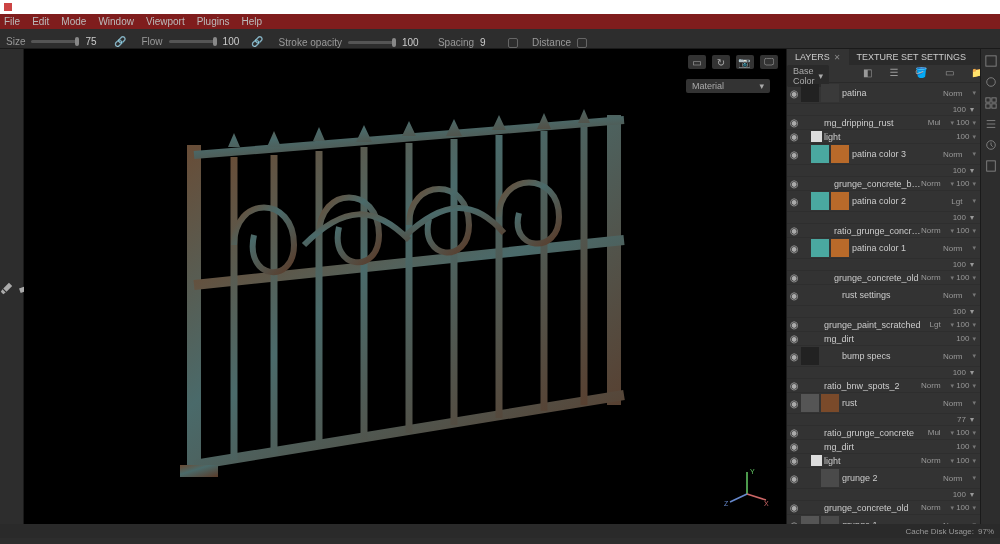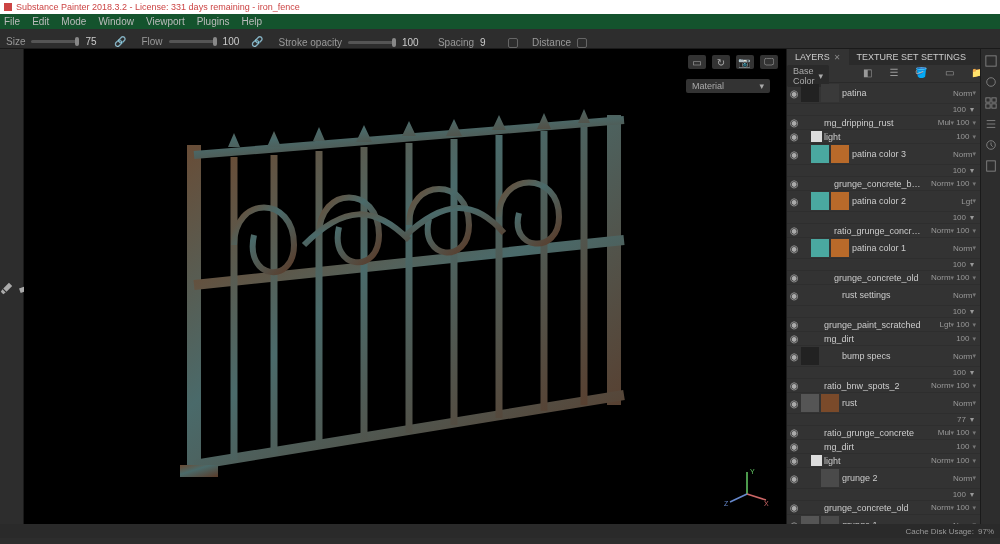--- a/index.html
+++ b/index.html
@@ -1,19 +1,19 @@
 <!DOCTYPE html>
 <html><head>
 <meta charset="utf-8">
 <style>
 *{box-sizing:border-box;margin:0;padding:0;font-family:"Segoe UI",Arial,sans-serif;user-select:none}
 body{width:1000px;height:544px;background:#2d2d2d;color:#aaa;font-size:10px;overflow:hidden}
 .titlebar{height:14px;background:#fff;color:#c44;display:flex;align-items:center;padding:0 4px;font-size:9px}
 .titlebar .icon{width:8px;height:8px;background:#c44;margin-right:4px}
-.menubar{height:15px;background:#14532d;display:flex;align-items:center;padding:0 4px;gap:12px;color:#bbb;font-size:10px}
+.menubar{height:15px;background:#7f1d1d;display:flex;align-items:center;padding:0 4px;gap:12px;color:#bbb;font-size:10px}
 .menubar span{cursor:pointer}
 .toolbar{height:20px;background:#2d2d2d;display:flex;align-items:flex-end;padding:0 6px;gap:14px;border-bottom:1px solid #1a1a1a}
 .toolbar .grp{display:flex;align-items:center;gap:6px}
 .toolbar .lbl{color:#999;font-size:10px}
 .toolbar .val{color:#ccc;font-size:10px;min-width:22px}
 .slider{width:48px;height:3px;background:#555;border-radius:2px;position:relative}
 .slider::after{content:"";position:absolute;right:0;top:-3px;width:4px;height:9px;background:#888;border-radius:2px}
 .chk{width:10px;height:10px;border:1px solid #666;border-radius:2px}
 .toolbar .link{width:14px;height:14px;display:flex;align-items:center;justify-content:center;color:#888}
 .main{display:flex;height:475px}
@@ -50,35 +50,34 @@
 .layer{display:flex;align-items:center;height:21px;padding-right:2px;border-bottom:1px solid #2e2e2e;font-size:9px}
 .layer.sub{height:14px}
 .layer .vis{width:14px;display:flex;justify-content:center;color:#aaa;cursor:pointer;font-size:10px}
 .layer .ind{width:0}
 .layer .ind.i1{width:10px}
 .layer .ind.i2{width:20px}
 .layer .thumb{width:18px;height:18px;background:#222;margin-right:2px;flex-shrink:0;background-size:cover}
 .layer.sub .thumb{width:11px;height:11px}
 .layer .thumb2{width:18px;height:18px;background:#555;margin-right:3px;flex-shrink:0}
 .layer .nm{flex:1;color:#ccc;white-space:nowrap;overflow:hidden;text-overflow:ellipsis}
-.layer .bl{font-size:8px;color:#999;margin-right:0}
+.layer .bl{font-size:8px;color:#999;margin-right:10px}
 .layer .op{font-size:8px;color:#999;margin-right:3px}
 .layer .dd{font-size:7px;color:#777;margin-right:2px}
 .oprow{height:12px;display:flex;align-items:center;justify-content:flex-end;padding-right:6px;font-size:8px;color:#999;gap:4px;border-bottom:1px solid #2e2e2e}
 .status{height:14px;background:#2a2a2a;display:flex;align-items:center;padding:0 6px;font-size:8px;color:#c66}
 .status .sp{flex:1}
 .status .disk{color:#999}
 .checker{background-image:linear-gradient(45deg,#666 25%,transparent 25%),linear-gradient(-45deg,#666 25%,transparent 25%),linear-gradient(45deg,transparent 75%,#666 75%),linear-gradient(-45deg,transparent 75%,#666 75%);background-size:6px 6px;background-position:0 0,0 3px,3px -3px,-3px 0;background-color:#999}
 </style>
 </head>
 <body>
 
 <div class="titlebar">
   <div class="icon"></div>
-  <span>Substance Painter 2018.3.2 - License: 331 days remaining - iron_fence</span>
 </div>
 
 <div class="menubar">
   <span>File</span>
   <span>Edit</span>
   <span>Mode</span>
   <span>Window</span>
   <span>Viewport</span>
   <span>Plugins</span>
   <span>Help</span>

